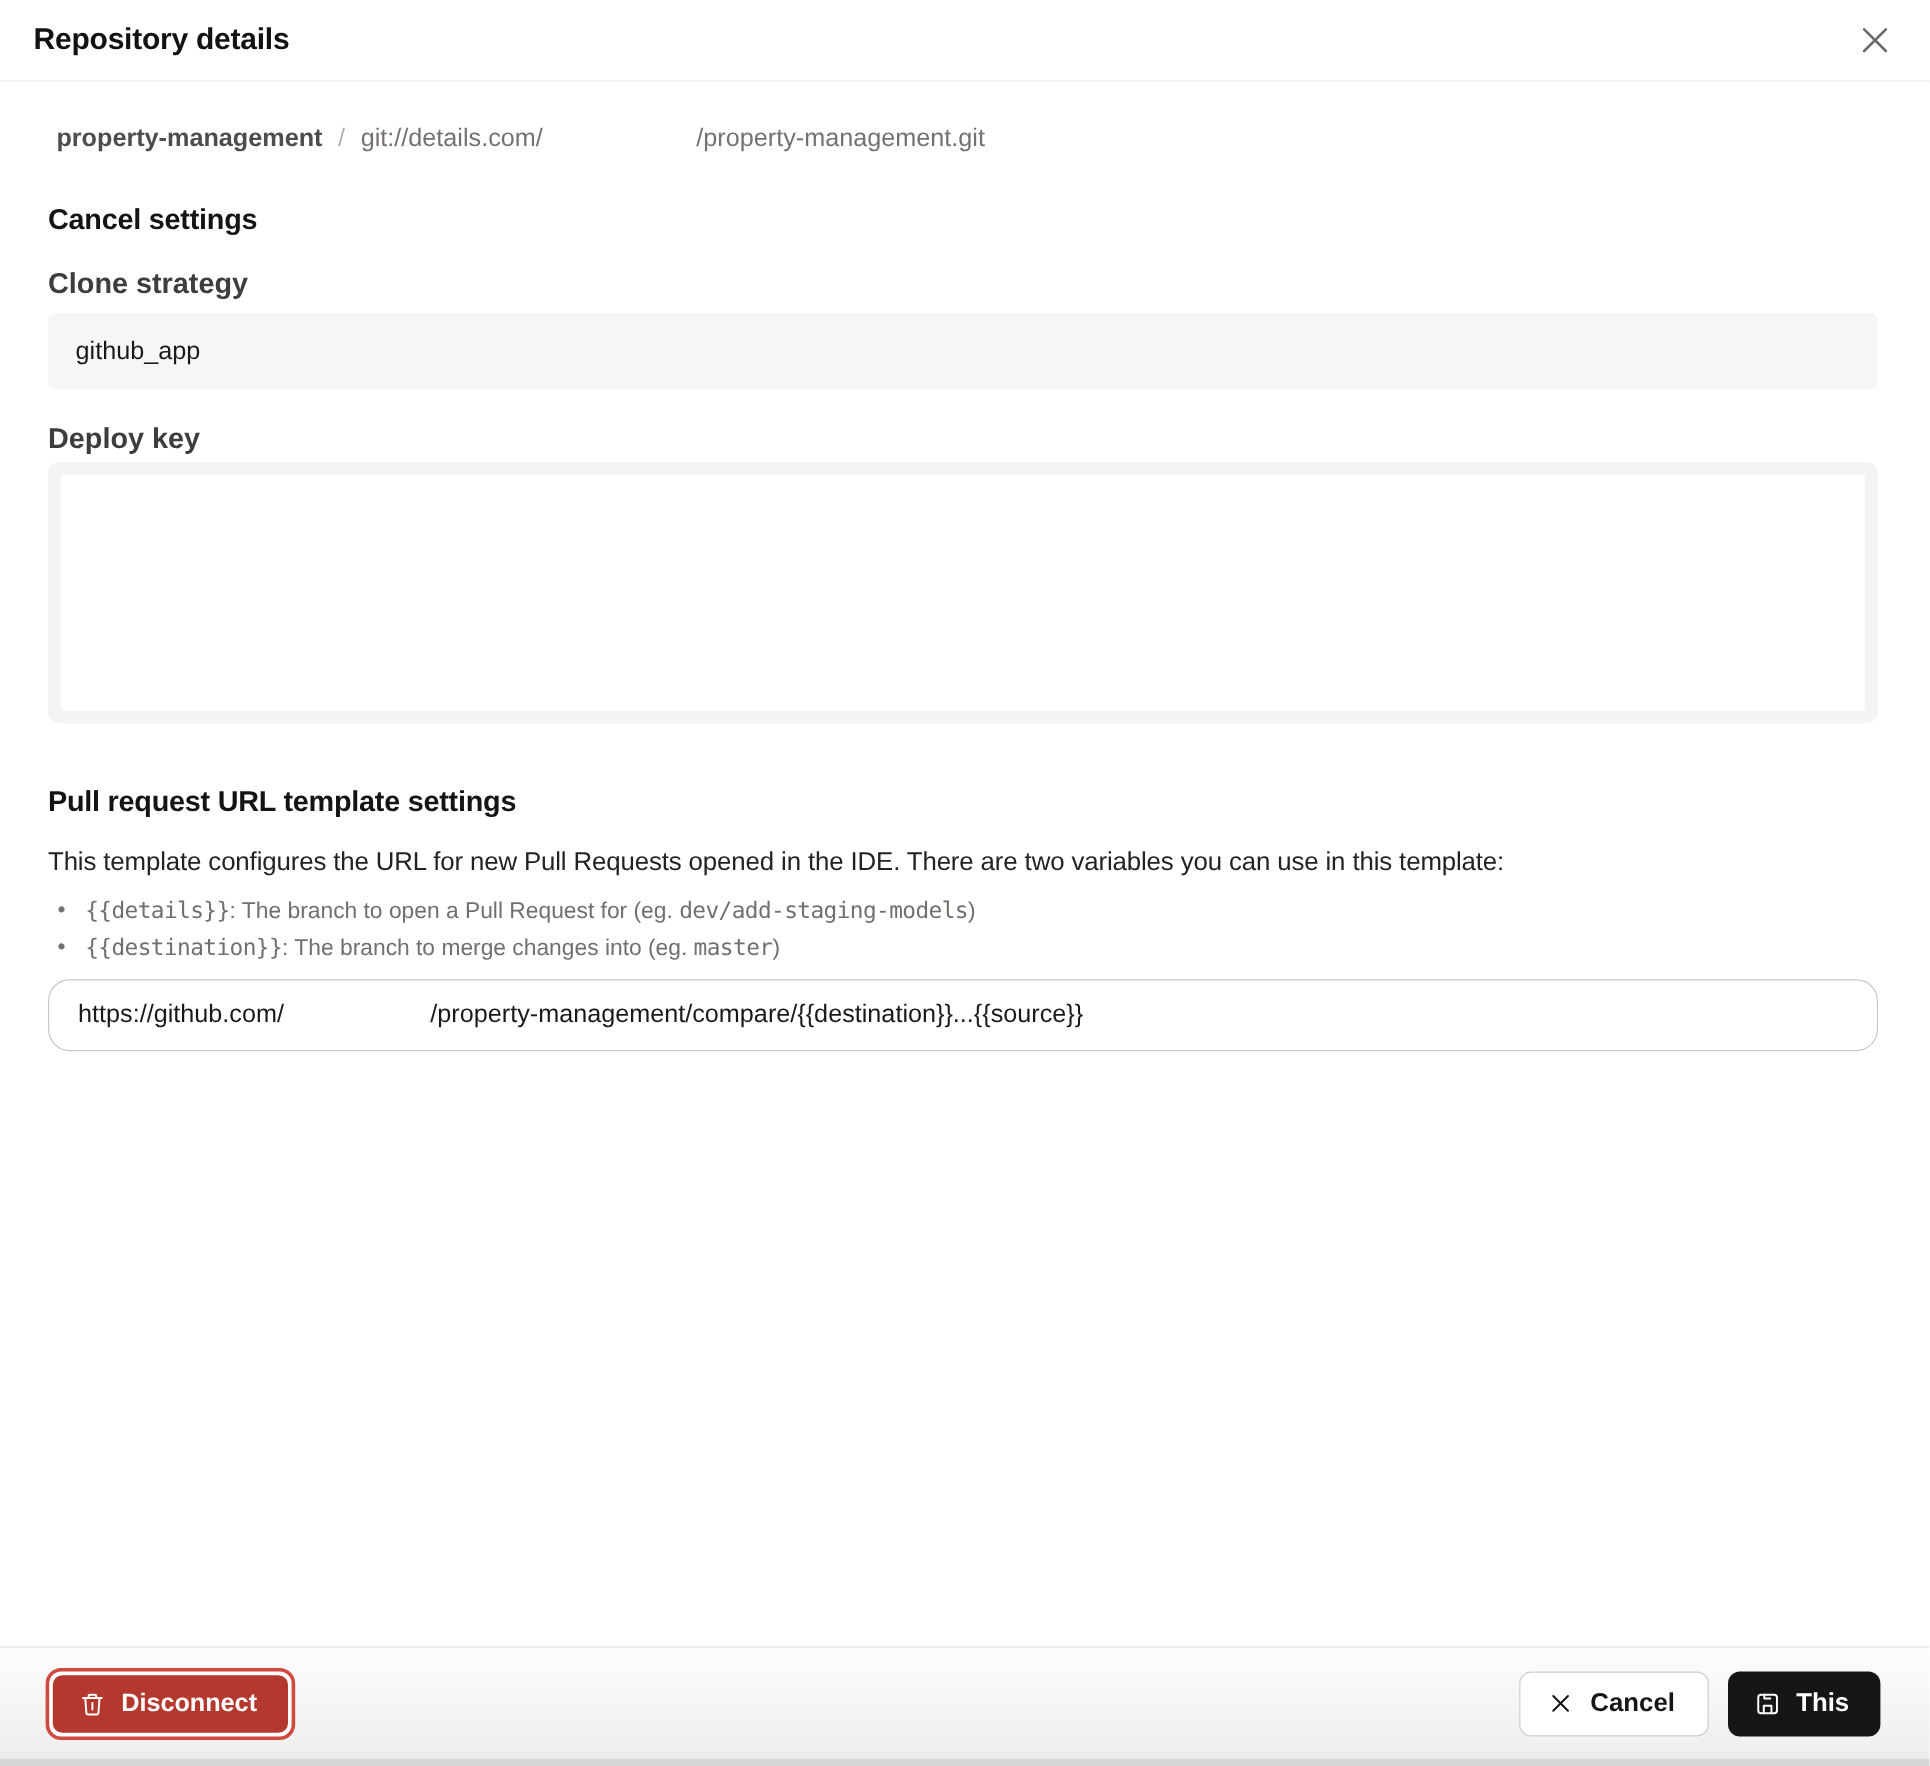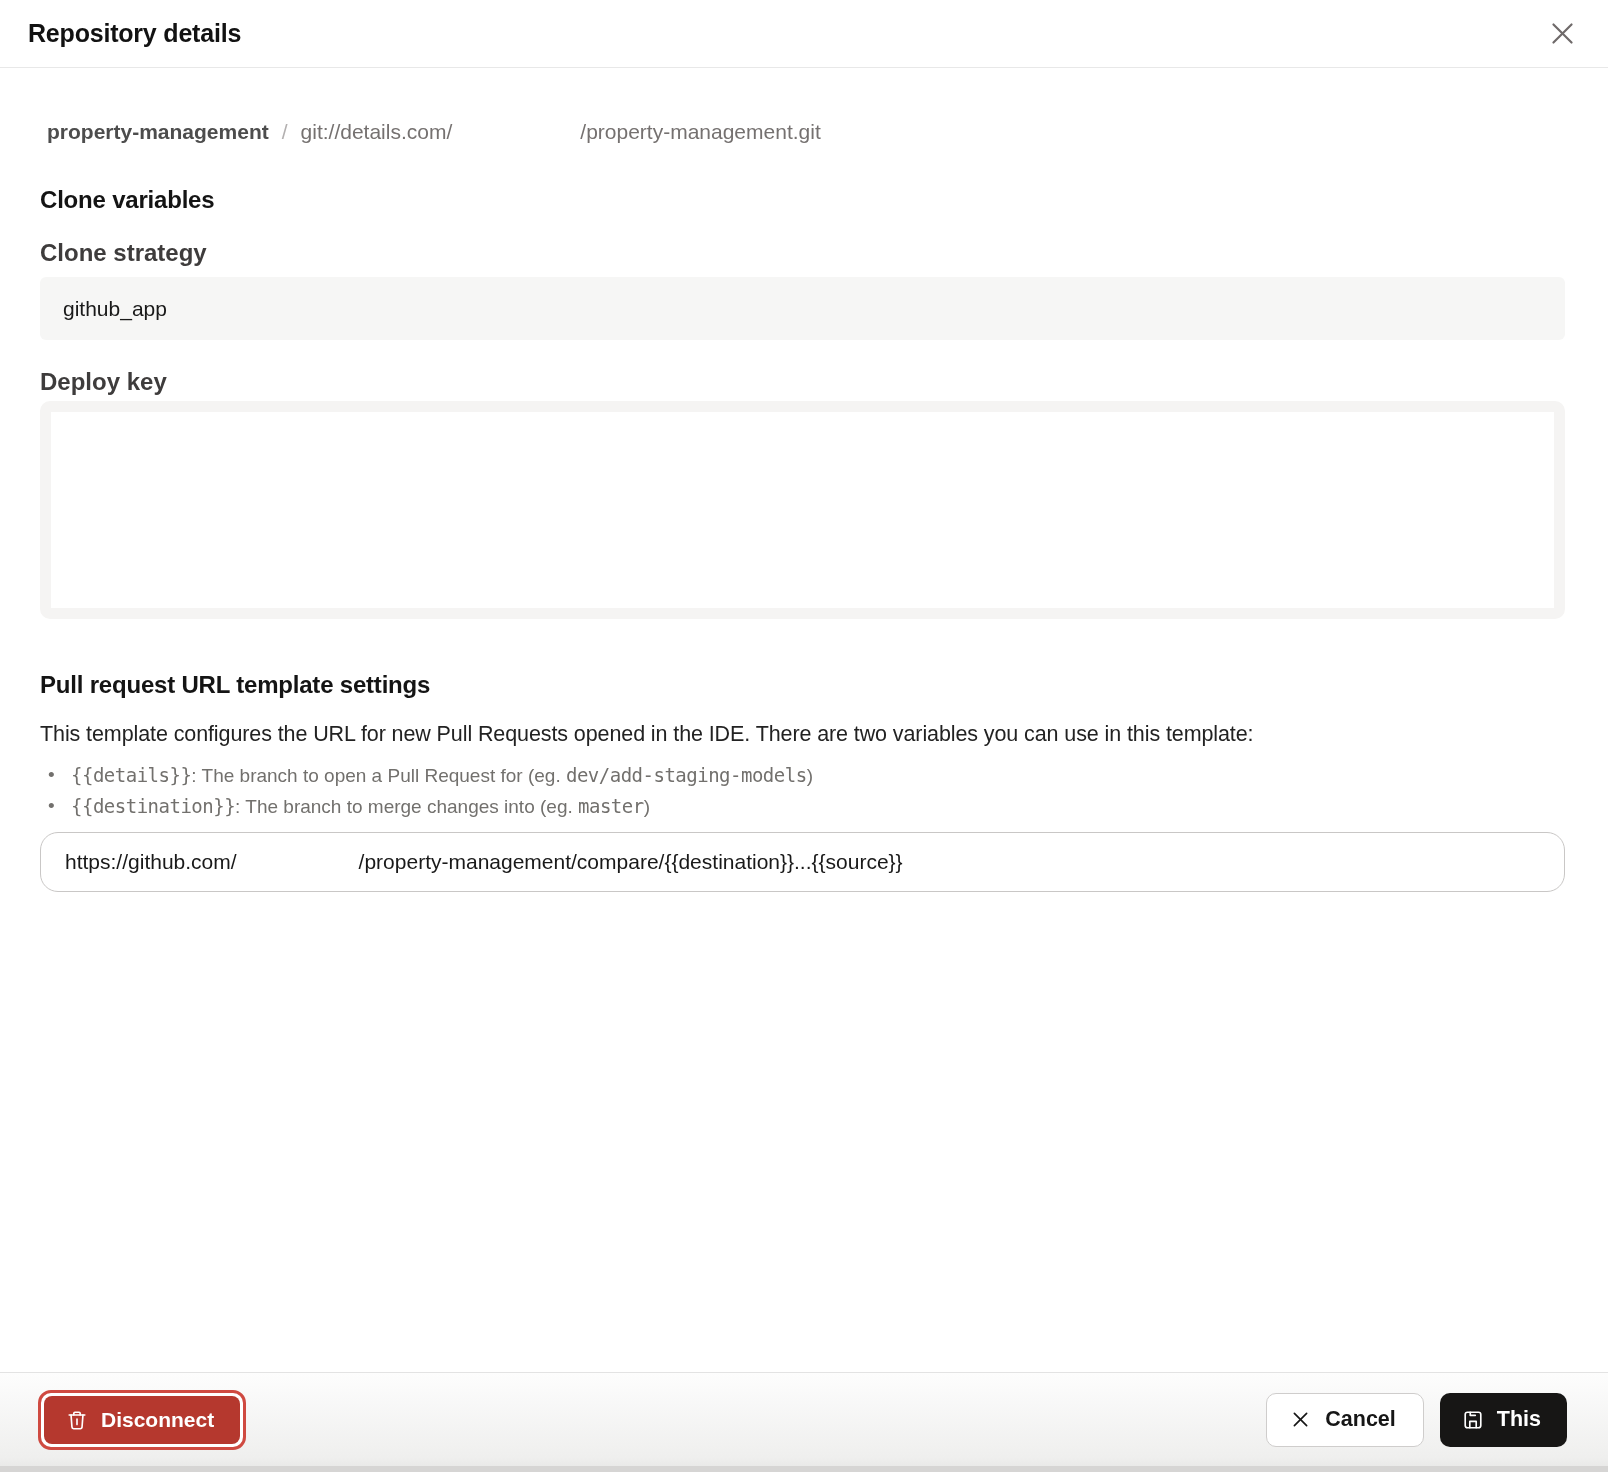--- a/index.html
+++ b/index.html
@@ -39,21 +39,21 @@
   .modal-body { padding: 0 43px 0 40px; }
 
   .breadcrumb {
     margin-top: 36px;
     padding-left: 7px;
     font-size: 21px;
     display: flex;
     align-items: baseline;
     white-space: nowrap;
   }
-  .breadcrumb .repo-name { color: #4d4d4d; font-weight: 700; margin-top: 16px; }
+  .breadcrumb .repo-name { color: #4d4d4d; font-weight: 700; }
   .breadcrumb .sep { color: #b3b0b0; margin: 0 13px; }
   .breadcrumb .url-part { color: #757170; }
   .redacted-gap { display: inline-block; width: 128px; }
 
   .section-heading {
     font-size: 24px;
     font-weight: 700;
     color: #141414;
     letter-spacing: -0.2px;
   }
@@ -226,21 +226,21 @@
 <div class="modal-body">
 
   <div class="breadcrumb">
     <span class="repo-name">property-management</span>
     <span class="sep">/</span>
     <span class="url-part">git://details.com/</span>
     <span class="redacted-gap"></span>
     <span class="url-part">/property-management.git</span>
   </div>
 
-  <div class="section-heading h-clone">Clone variables</div>
+  <div class="section-heading h-clone">Cancel settings</div>
 
   <div class="field-label l-strategy">Clone strategy</div>
   <div class="readonly-field">
     <span>github_app</span>
   </div>
 
   <div class="field-label l-deploy">Deploy key</div>
   <textarea class="deploy-textarea" style=""></textarea>
 
   <div class="section-heading h-pr">Pull request URL template settings</div>

